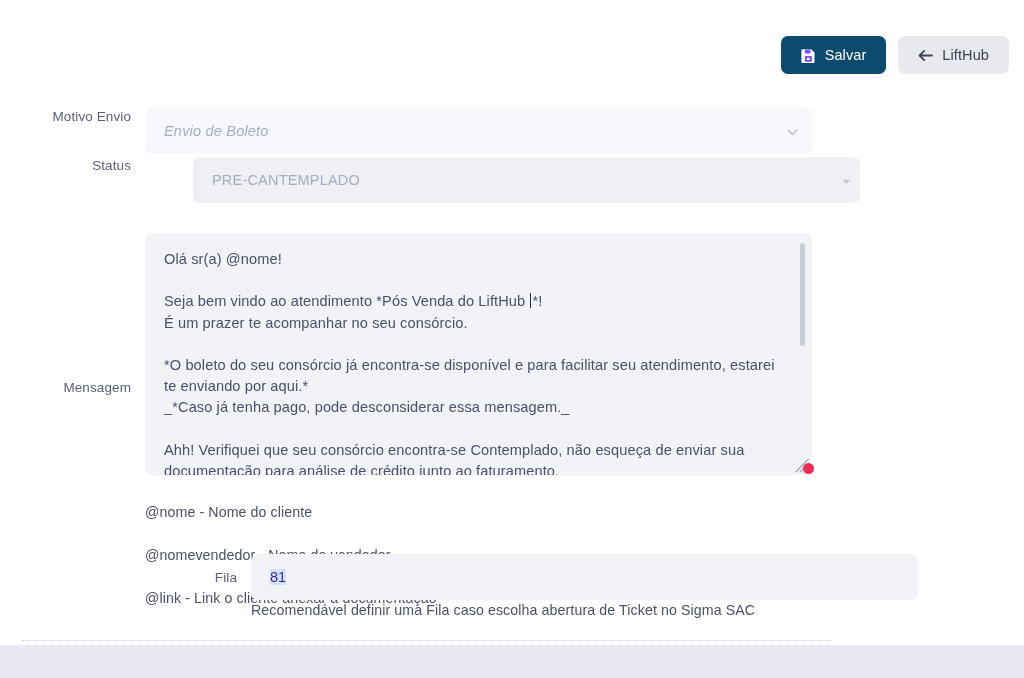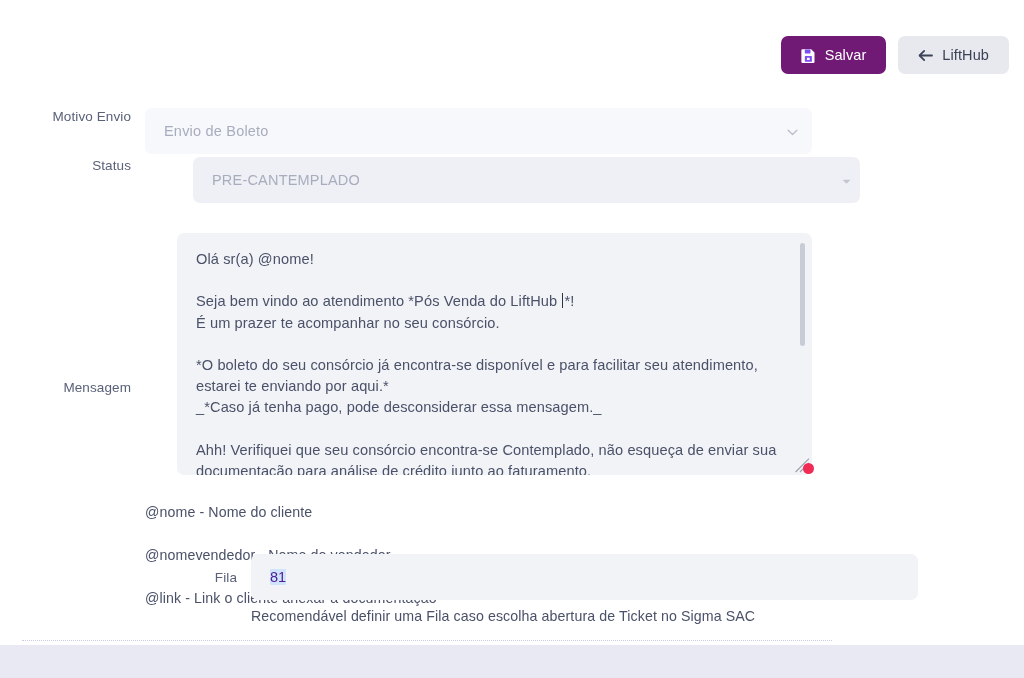--- a/index.html
+++ b/index.html
@@ -63,21 +63,21 @@
     border: none;
     border-radius: 7px;
     font-size: 14.5px;
     font-family: "Liberation Sans", sans-serif;
     cursor: pointer;
     white-space: nowrap;
     letter-spacing: .1px;
   }
 
   .btn-save {
-    background: #701a75;
+    background: #0c4a6e;
     color: #ffffff;
   }
 
   .btn-back {
     background: #e7e9ee;
     color: #3c4257;
   }
 
   .btn svg { display: block; flex: none; }
 
@@ -121,21 +121,21 @@
     border-radius: 7px;
     display: flex;
     align-items: center;
     padding: 0 34px 0 19px;
     font-size: 14.5px;
     color: #a8adbd;
     letter-spacing: .2px;
     cursor: pointer;
   }
 
-  .select-light { background: #f7f8fb; }
+  .select-light { background: #f7f8fb; font-style: italic; }
   .select-dim   { background: #eef0f5; margin-left: 48px; }
 
   .chev {
     position: absolute;
     right: 14px;
     top: 50%;
     transform: translateY(-50%);
     display: block;
   }
 
@@ -152,21 +152,20 @@
     background: #f1f3f7;
     border-radius: 7px;
     padding: 16px 28px 14px 19px;
     font-size: 14.6px;
     line-height: 21.2px;
     color: #4a5168;
     overflow: hidden;
     white-space: pre-wrap;
     letter-spacing: .1px;
     cursor: text;
-    margin-left: 32px;
   }
 
   .caret {
     display: inline-block;
     width: 1px;
     height: 15px;
     background: #2d3142;
     vertical-align: -2px;
     margin: 0 1px;
   }
@@ -334,21 +333,21 @@
 
       </div>
     </div>
 
     <div class="row" style="top:454px;justify-content:center;">
       <div class="row-label" style="padding-top:15px;">Fila</div>
       <div class="row-control">
         <div class="input-box">
           <span class="sel-text">81</span>
         </div>
-        <div class="helper" style="margin-top:6px;">Recomendável definir uma Fila caso escolha abertura de Ticket no Sigma SAC</div>
+        <div class="helper" style="">Recomendável definir uma Fila caso escolha abertura de Ticket no Sigma SAC</div>
       </div>
     </div>
 
   </div>
 
   <div class="dotted-divider"></div>
 </div>
 
 <div class="footer-band"></div>
 

